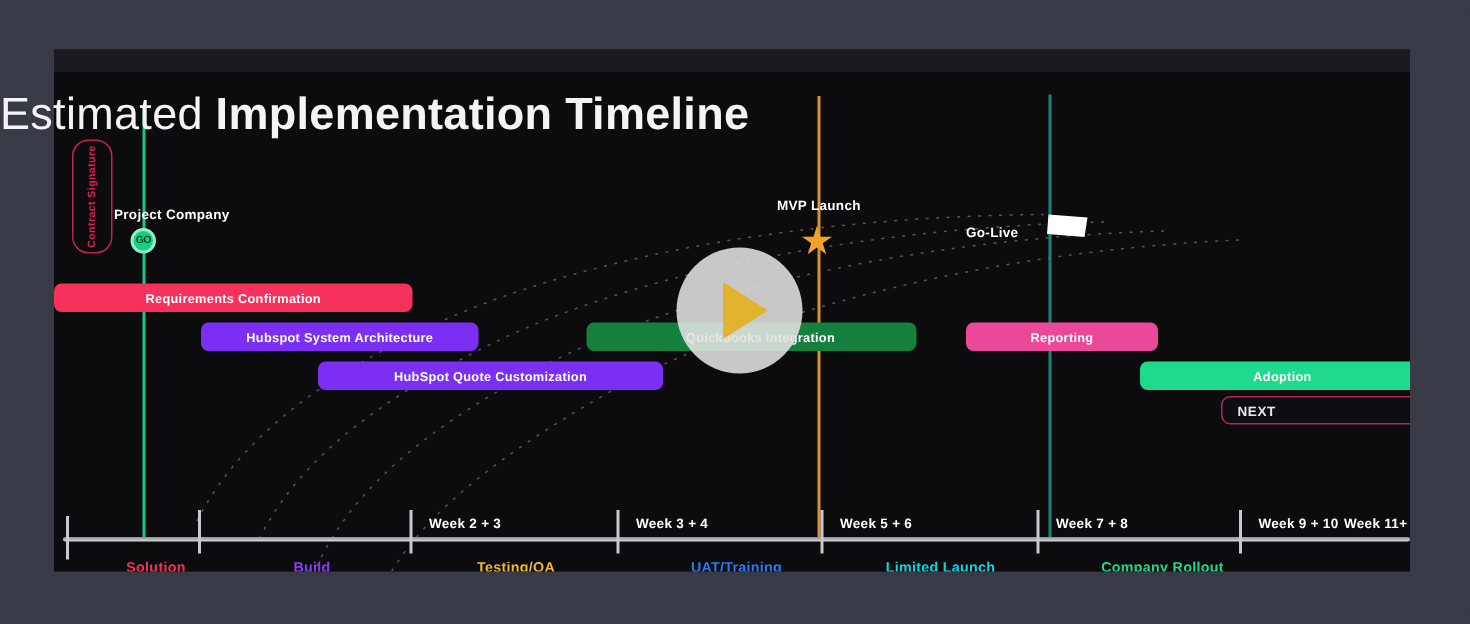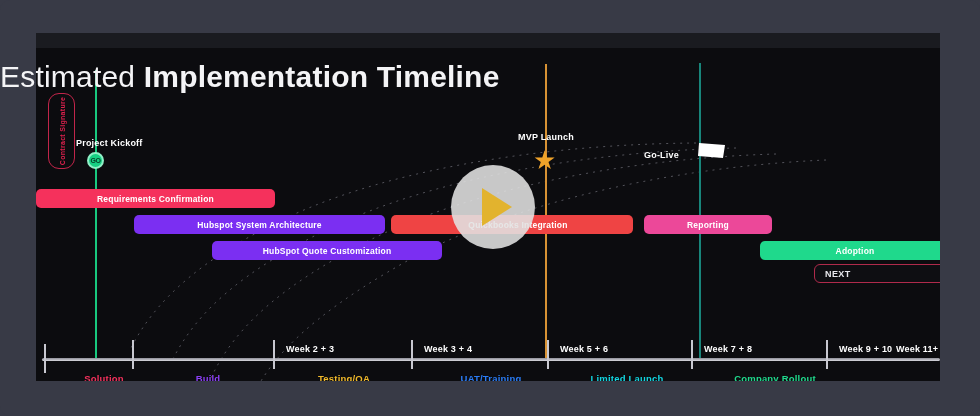--- a/index.html
+++ b/index.html
@@ -138,40 +138,40 @@
       </svg>
 
       <div class="vline green" style="left:59px; top:22px; height:290px;"></div>
       <div class="vline orange" style="left:509px; top:16px; height:296px;"></div>
       <div class="vline teal" style="left:663px; top:15px; height:297px;"></div>
 
       <div class="contract-box">
         <div class="contract-text">Contract Signature</div>
       </div>
 
-      <div class="mstone-label" style="left:40px; top:90px;">Project Kickoff</div>
+      <div class="mstone-label" style="left:40px; top:90px;">Project Company</div>
       <div class="go-badge" style="left:51px; top:104px;">GO</div>
 
       <div class="mstone-label" style="left:482px; top:84px;">MVP Launch</div>
       <div class="star" style="left:497px; top:99px;">★</div>
 
       <div class="mstone-label" style="left:608px; top:102px;">Go-Live</div>
       <div class="flag" style="left:660px; top:93px;">
         <svg width="32" height="24" viewBox="0 0 32 24">
           <path d="M3 2 L29 4 L27 17 L2 15 Z" fill="#ffffff"></path>
         </svg>
       </div>
 
       <div class="bar" style="left:0px; top:141px; width:239px; background:#f5315c;">Requirements Confirmation</div>
 
-      <div class="bar" style="left:98px; top:167px; width:251px; background:#7b2ff2;">Hubspot System Architecture</div>
+      <div class="bar" style="left:98px; top:167px; width:185px; background:#7b2ff2;">Hubspot System Architecture</div>
 
       <div class="bar" style="left:176px; top:193px; width:230px; background:#7b2ff2;">HubSpot Quote Customization</div>
 
-      <div class="bar" style="left:355px; top:167px; width:242px; background:#ef4444;padding-left:12px;">Quickbooks Integration</div>
+      <div class="bar" style="left:355px; top:167px; width:220px; background:#15803d;padding-left:12px;">Quickbooks Integration</div>
 
       <div class="bar" style="left:608px; top:167px; width:128px; background:#ec4899;">Reporting</div>
 
 
 
       <div class="bar" style="left:724px; top:193px; width:190px; background:#1fd98c;text-align:center;">Adoption</div>
 
       <div class="next-box" style="left:778px; top:216px; width:145px;">NEXT</div>
 
       <div class="axis-line" style="left:6px; top:310px; width:898px;"></div>

